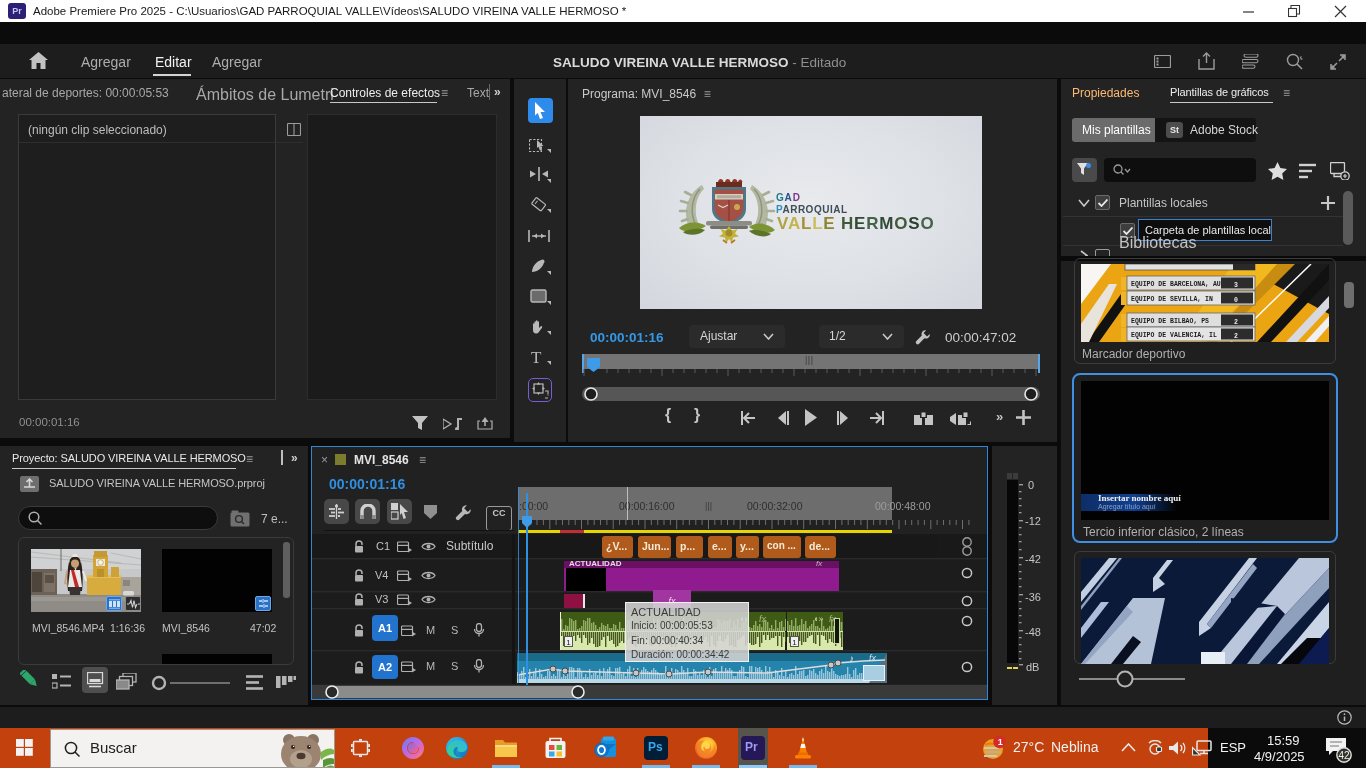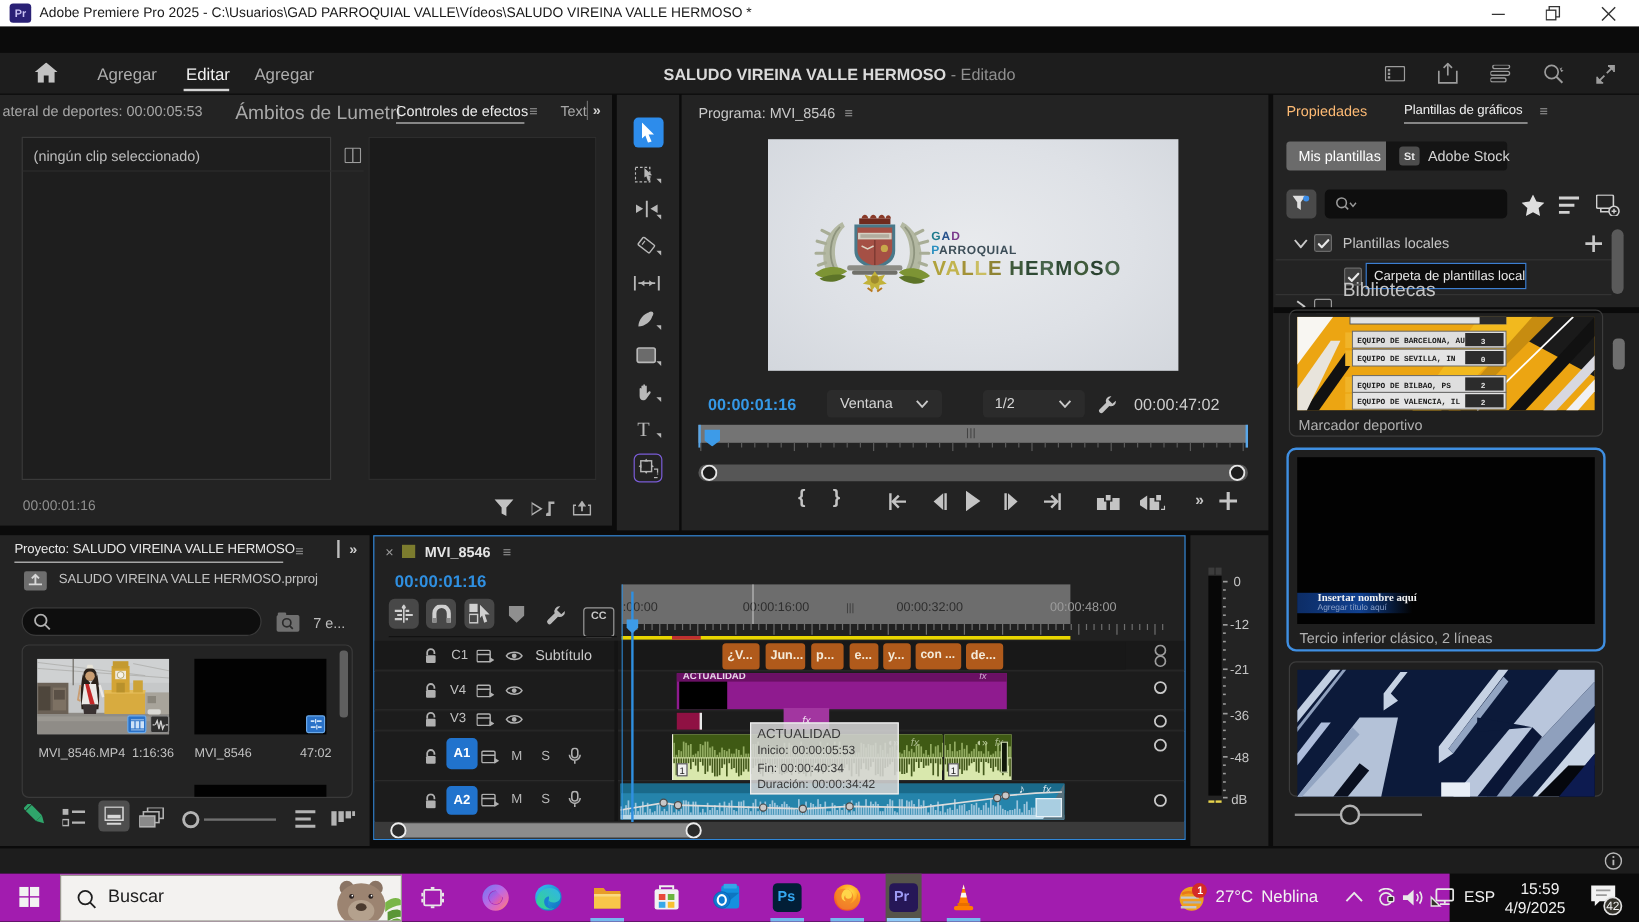--- a/index.html
+++ b/index.html
@@ -201,21 +201,21 @@
       <circle cx="53" cy="60" r="3.4" fill="#a08c2c"></circle>
       <path d="M47 67 l4 3 M59 67 l-4 3" stroke="#b87820" stroke-width="1.6"></path>
     </svg>
     <div class="txt" style="left:136px;top:76px;font-size:10px;font-weight:bold;letter-spacing:0.8px;"><span style="color:#1d7a8c;">G</span><span style="color:#27528c;">A</span><span style="color:#7a3a8c;">D</span></div>
     <div class="txt" style="left:136px;top:88px;font-size:10px;font-weight:bold;letter-spacing:0.5px;"><span style="color:#2b8fc0;">P</span><span style="color:#3d4e58;">ARROQUIAL</span></div>
     <div class="txt" style="left:137px;top:98px;font-size:17px;font-weight:bold;letter-spacing:0.8px;"><span style="color:#b0a23c;">V</span><span style="color:#c2b44e;">A</span><span style="color:#a39238;">L</span><span style="color:#cabe62;">L</span><span style="color:#8f8434;">E</span> <span style="color:#3f5a3a;">H</span><span style="color:#2f4a35;">E</span><span style="color:#466349;">R</span><span style="color:#2f4a35;">M</span><span style="color:#3f5a3a;">O</span><span style="color:#2a4230;">S</span><span style="color:#466349;">O</span></div>
   </div>
 
   <span class="txt" style="left:22px;top:251px;font-size:13.5px;font-weight:bold;color:#3598e6;">00:00:01:16</span>
   <div class="abs" style="left:121px;top:246px;width:96px;height:23px;background:#2b2b2b;border-radius:4px;">
-    <span class="txt" style="left:11px;top:4px;font-size:12px;color:#d6d6d6;">Ventana</span>
+    <span class="txt" style="left:11px;top:4px;font-size:12px;color:#d6d6d6;">Ajustar</span>
     <svg class="abs" style="left:74px;top:8px;" width="11" height="7">
           <path d="M1 1 L5.5 6 L10 1" fill="none" stroke="#c8c8c8" stroke-width="1.6"></path>
         </svg>
   </div>
   <div class="abs" style="left:251px;top:246px;width:85px;height:23px;background:#2b2b2b;border-radius:4px;">
     <span class="txt" style="left:10px;top:4px;font-size:12px;color:#d6d6d6;">1/2</span>
     <svg class="abs" style="left:63px;top:8px;" width="11" height="7">
           <path d="M1 1 L5.5 6 L10 1" fill="none" stroke="#c8c8c8" stroke-width="1.6"></path>
         </svg>
   </div>
@@ -1474,37 +1474,37 @@
           <rect y="148" width="4" height="1.4"></rect>
           <rect y="155" width="2.5" height="1.3"></rect>
           <rect y="162" width="2.5" height="1.3"></rect>
           <rect y="169" width="2.5" height="1.3"></rect>
           <rect y="176" width="2.5" height="1.3"></rect>
           <rect y="182" width="4" height="1.4"></rect>
     </g>
   </svg>
   <span class="txt" style="left:36px;top:33px;font-size:11px;color:#c4c4c4;">0</span>
   <span class="txt" style="left:33px;top:69px;font-size:11px;color:#c4c4c4;">-12</span>
-  <span class="txt" style="left:33px;top:107px;font-size:11px;color:#c4c4c4;">-21</span>
+  <span class="txt" style="left:33px;top:107px;font-size:11px;color:#c4c4c4;">-42</span>
   <span class="txt" style="left:33px;top:145px;font-size:11px;color:#c4c4c4;">-36</span>
   <span class="txt" style="left:33px;top:180px;font-size:11px;color:#c4c4c4;">-48</span>
   <span class="txt" style="left:34px;top:215px;font-size:11px;color:#c4c4c4;">dB</span>
   <div class="abs" style="left:15px;top:221px;width:5px;height:2px;background:#e8d44d;"></div>
   <div class="abs" style="left:21px;top:221px;width:5px;height:2px;background:#e8d44d;"></div>
 </div>
 
 <div class="abs" id="statusbar" style="left:0;top:707px;width:1366px;height:21px;background:#1d1d1d;">
   <svg class="abs" style="left:1337px;top:3px;" width="15" height="15">
         <circle cx="7.5" cy="7.5" r="6.7" fill="none" stroke="#b8b8b8" stroke-width="1.2"></circle>
         <line x1="7.5" y1="6.5" x2="7.5" y2="11" stroke="#b8b8b8" stroke-width="1.5"></line>
         <circle cx="7.5" cy="4.2" r="0.9" fill="#b8b8b8"></circle>
       </svg>
 </div>
 
-<div class="abs" id="taskbar" style="left:0;top:728px;width:1208px;height:40px;background:#a21caf;">
+<div class="abs" id="taskbar" style="left:0;top:728px;width:1208px;height:40px;background:#c2410c;">
 
   <svg class="abs" style="left:16px;top:11px;" width="17" height="17">
         <rect x="0" y="0" width="7.8" height="7.8" fill="#f2f2f2"></rect>
         <rect x="9" y="0" width="7.8" height="7.8" fill="#f2f2f2"></rect>
         <rect x="0" y="9" width="7.8" height="7.8" fill="#f2f2f2"></rect>
         <rect x="9" y="9" width="7.8" height="7.8" fill="#f2f2f2"></rect>
       </svg>
 
   <div class="abs" style="left:50px;top:1px;width:285px;height:39px;background:#f3f2f0;border:1px solid #9a9890;overflow:hidden;">
     <svg class="abs" style="left:13px;top:11px;" width="17" height="17">

